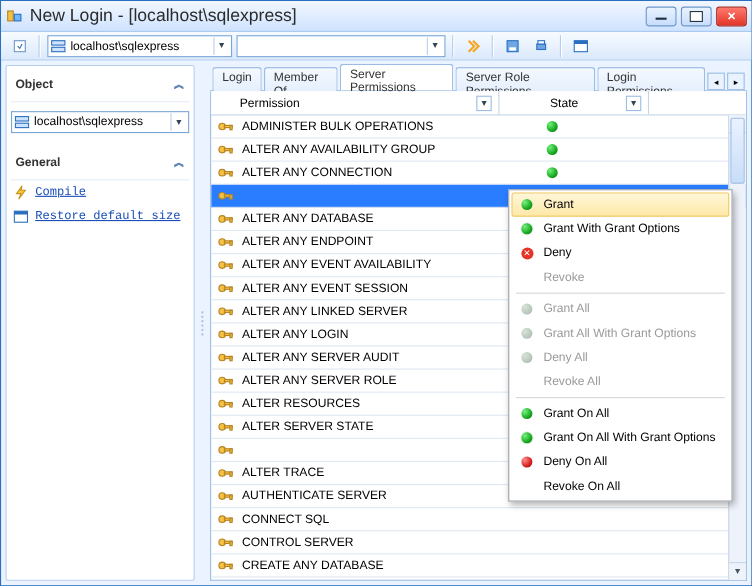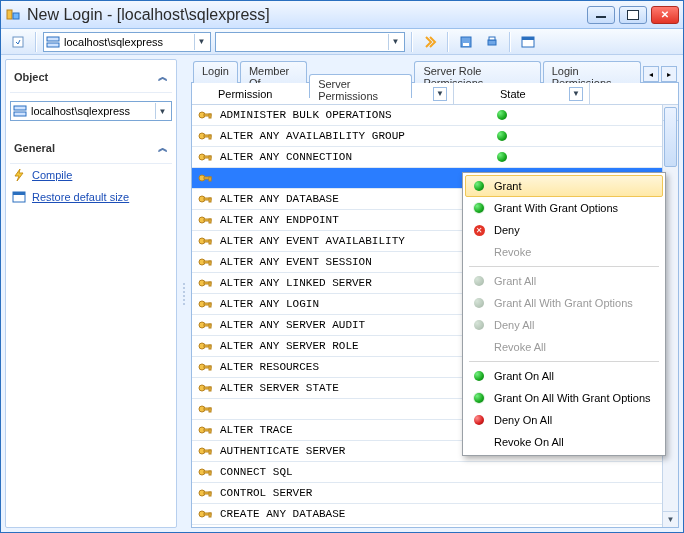--- a/index.html
+++ b/index.html
@@ -27,38 +27,38 @@
   .iconbtn { width:22px; height:22px; border:1px solid transparent; border-radius:2px; display:flex; align-items:center; justify-content:center; }
   .sep { width:2px; height:20px; border-left:1px solid #b7cfee; border-right:1px solid #fff; margin:0 2px;}
 
   
   .body { flex:1; display:flex; padding:4px 4px 4px 4px; gap:4px; min-height:0;}
   .leftpanel { width:172px; background:#fff; border:1px solid #b7cfee; border-radius:2px; padding:4px; display:flex; flex-direction:column;}
   .sectionhead { display:flex; align-items:center; font-weight:bold; color:#333; padding:6px 4px 8px; border-bottom:1px solid #e6edf7;}
   .sectionhead .chev { margin-left:auto; color:#5a7db0; font-size:10px;}
   .objectcombo { margin:8px 0 14px; height:20px; border:1px solid #7aa6d6; display:flex; align-items:center; padding:0 2px;}
   .objectcombo .dd{ width:14px; height:16px; border-left:1px solid #b9cfe8; display:flex; align-items:center; justify-content:center; color:#345; font-size:8px; margin-left:auto;}
-  .linkitem { display:flex; align-items:center; gap:6px; padding:4px 2px; color:#1b4eb8; text-decoration:underline; }
+  .linkitem { display:flex; align-items:center; gap:6px; padding:4px 2px; color:#1b4eb8; text-decoration:underline;font-family:Liberation Mono, monospace; }
 
   
   .rightpanel { flex:1; display:flex; flex-direction:column; min-width:0;}
   .tabstrip { height:24px; display:flex; align-items:flex-end; gap:0; padding-left:2px; border-bottom:1px solid #9bbce4; position:relative;}
   .tab { height:22px; padding:3px 8px 0; border:1px solid #9bbce4; border-bottom:none; background:linear-gradient(#f4f9ff,#e5effd); border-top-left-radius:3px; border-top-right-radius:3px; margin-right:2px; color:#333; position:relative; top:1px;}
-  .tab.active { background:#fff; height:24px; top:16px; z-index:2;}
+  .tab.active { background:#fff; height:24px; top:0; z-index:2;}
   .tabscrolls{ margin-left:auto; display:flex; gap:2px; padding-right:2px;}
   .tabscrolls .tbtn{ width:16px; height:16px; border:1px solid #9bbce4; background:#eaf2fe; font-size:8px; display:flex; align-items:center; justify-content:center;}
 
   .gridwrap { flex:1; border:1px solid #9bbce4; border-top:none; background:#fff; position:relative; min-height:0; display:flex; flex-direction:column;}
   .gridhead { display:flex; height:22px; border-bottom:1px solid #c4d5ea; background:#fff;gap:40px;}
   .gh-cell { display:flex; align-items:center; padding:0 6px; border-right:1px solid #c4d5ea;}
   .gh-cell.first{ width:262px; padding-left:26px;}
   .gh-cell.first .dd, .gh-cell.second .dd{ margin-left:auto; font-size:8px; color:#345; width:14px; height:14px; border:1px solid #9bbce4; display:flex; align-items:center; justify-content:center;}
   .gh-cell.second{ width:96px; justify-content:center;}
   .gridbody{ flex:1; overflow:hidden; position:relative;}
-  .row { height:21px; display:flex; align-items:center; border-bottom:1px solid #dfe8f2;font-family:Liberation Mono, monospace;}
+  .row { height:21px; display:flex; align-items:center; border-bottom:1px solid #dfe8f2;}
   .row .key{ width:26px; display:flex; align-items:center; justify-content:center;}
   .row .perm{ width:236px; padding-left:2px; white-space:nowrap; overflow:hidden; text-overflow:ellipsis;}
   .row .state{ width:96px; display:flex; align-items:center; justify-content:center;}
   .row.selected{ background:#2a7dff; color:#fff;}
   .row.selected .perm{ color:#fff;}
   .dot{ width:10px; height:10px; border-radius:50%; background:radial-gradient(circle at 30% 30%, #6ff07a, #18a91f 60%, #0b6d10);} 
   .vscroll{ position:absolute; right:0; top:22px; bottom:0; width:16px; background:#eef3fb; border-left:1px solid #c4d5ea;}
   .vscroll .thumb{ position:absolute; left:1px; right:1px; top:2px; height:60px; background:linear-gradient(#eaf2ff,#c8ddf8); border:1px solid #9bbce4; border-radius:2px;}
   .vscroll .arrow{ position:absolute; left:0; right:0; height:16px; display:flex; align-items:center; justify-content:center; color:#456; font-size:8px; background:#eef3fb;}
   .vscroll .arrow.up{ top:0; border-bottom:1px solid #c4d5ea;}

